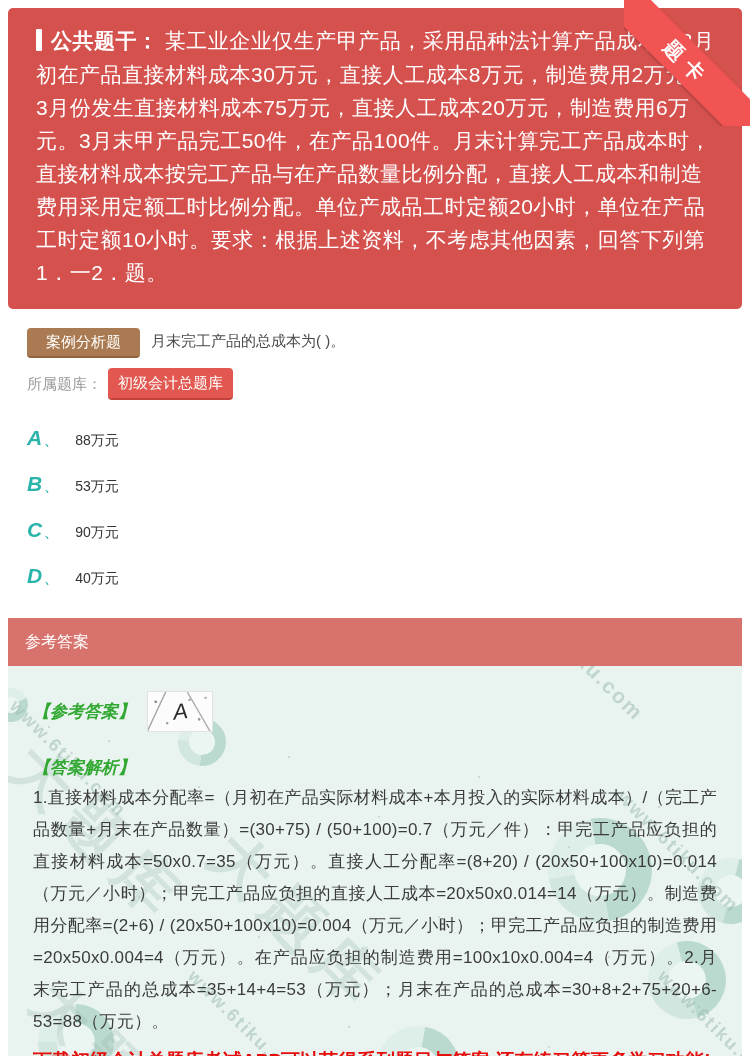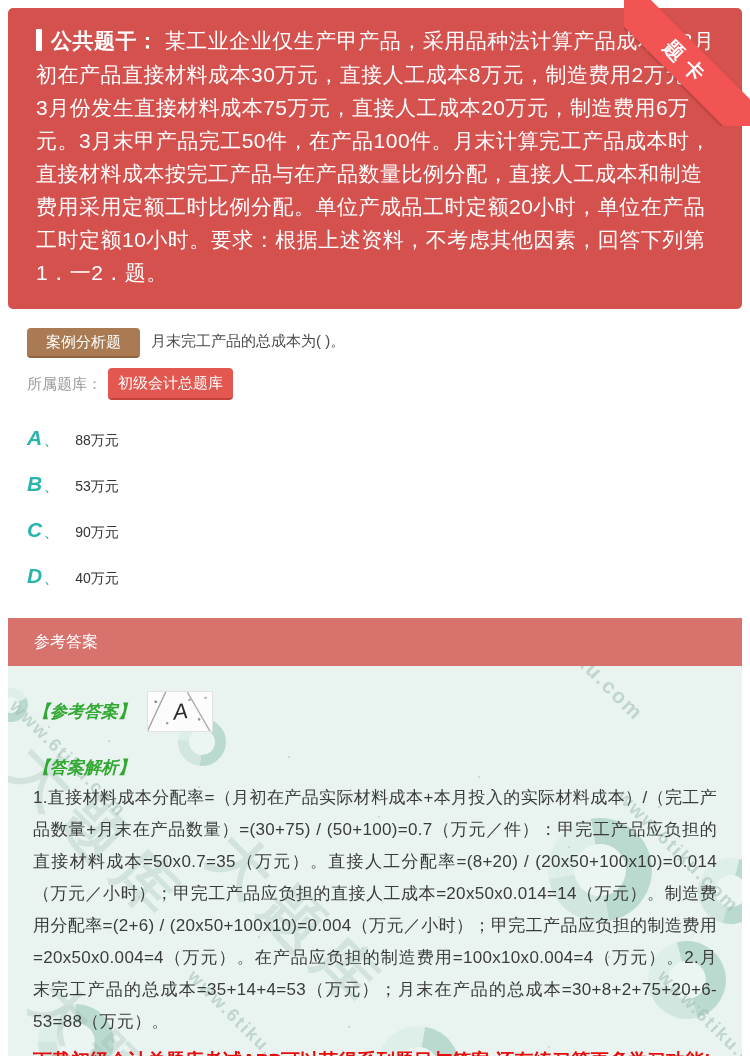--- a/index.html
+++ b/index.html
@@ -42,21 +42,21 @@
   }
   
   .options{margin:26px 24px 0 27px;}
   .option{display:flex;align-items:baseline;margin-bottom:24px;height:22px;}
   .opt-letter{color:#2ab4aa;font-size:21px;font-weight:bold;font-style:italic;}
   .opt-dun{color:#2ab4aa;font-size:17px;margin-left:1px;}
   .opt-text{color:#333333;font-size:14px;margin-left:15px;}
   
   .answer-bar{
     margin:32px 8px 0 8px;height:48px;background:#d7726d;color:#ffffff;
-    display:flex;align-items:center;justify-content:space-between;padding:0 26px;
+    display:flex;align-items:center;justify-content:space-between;padding:0 17px;
     box-sizing:border-box;font-size:16px;
   }
   
   .answer-panel{
     position:relative;margin:0 8px;background:#e9f4f0;height:367px;
     padding:25px 25px 0;overflow:hidden;z-index:1;
   }
   .panel-content{position:relative;z-index:2;}
   .ref-row{display:flex;align-items:center;font-style:italic;}
   .green-label{color:#31a831;font-size:17px;font-weight:bold;line-height:24px;}

